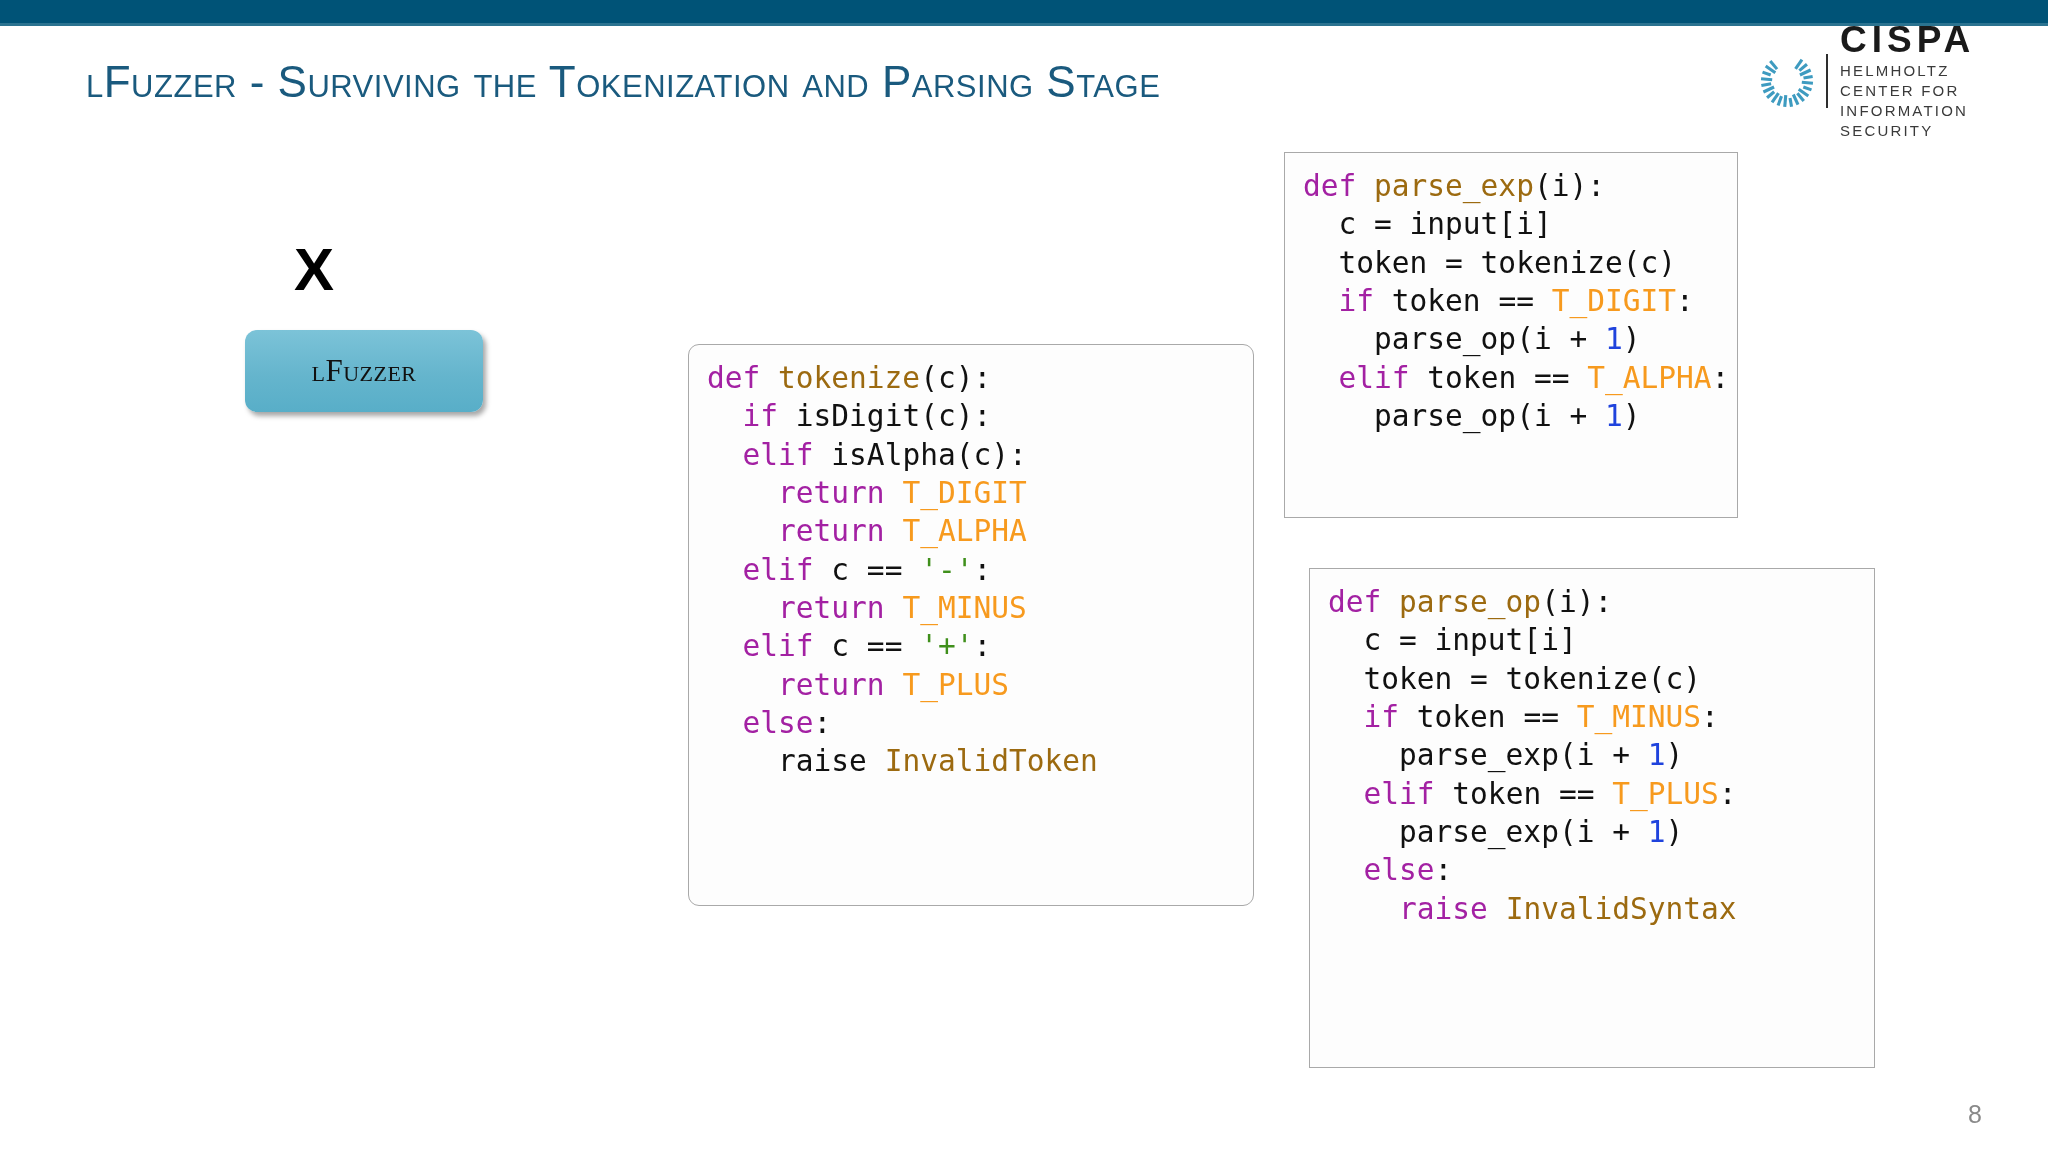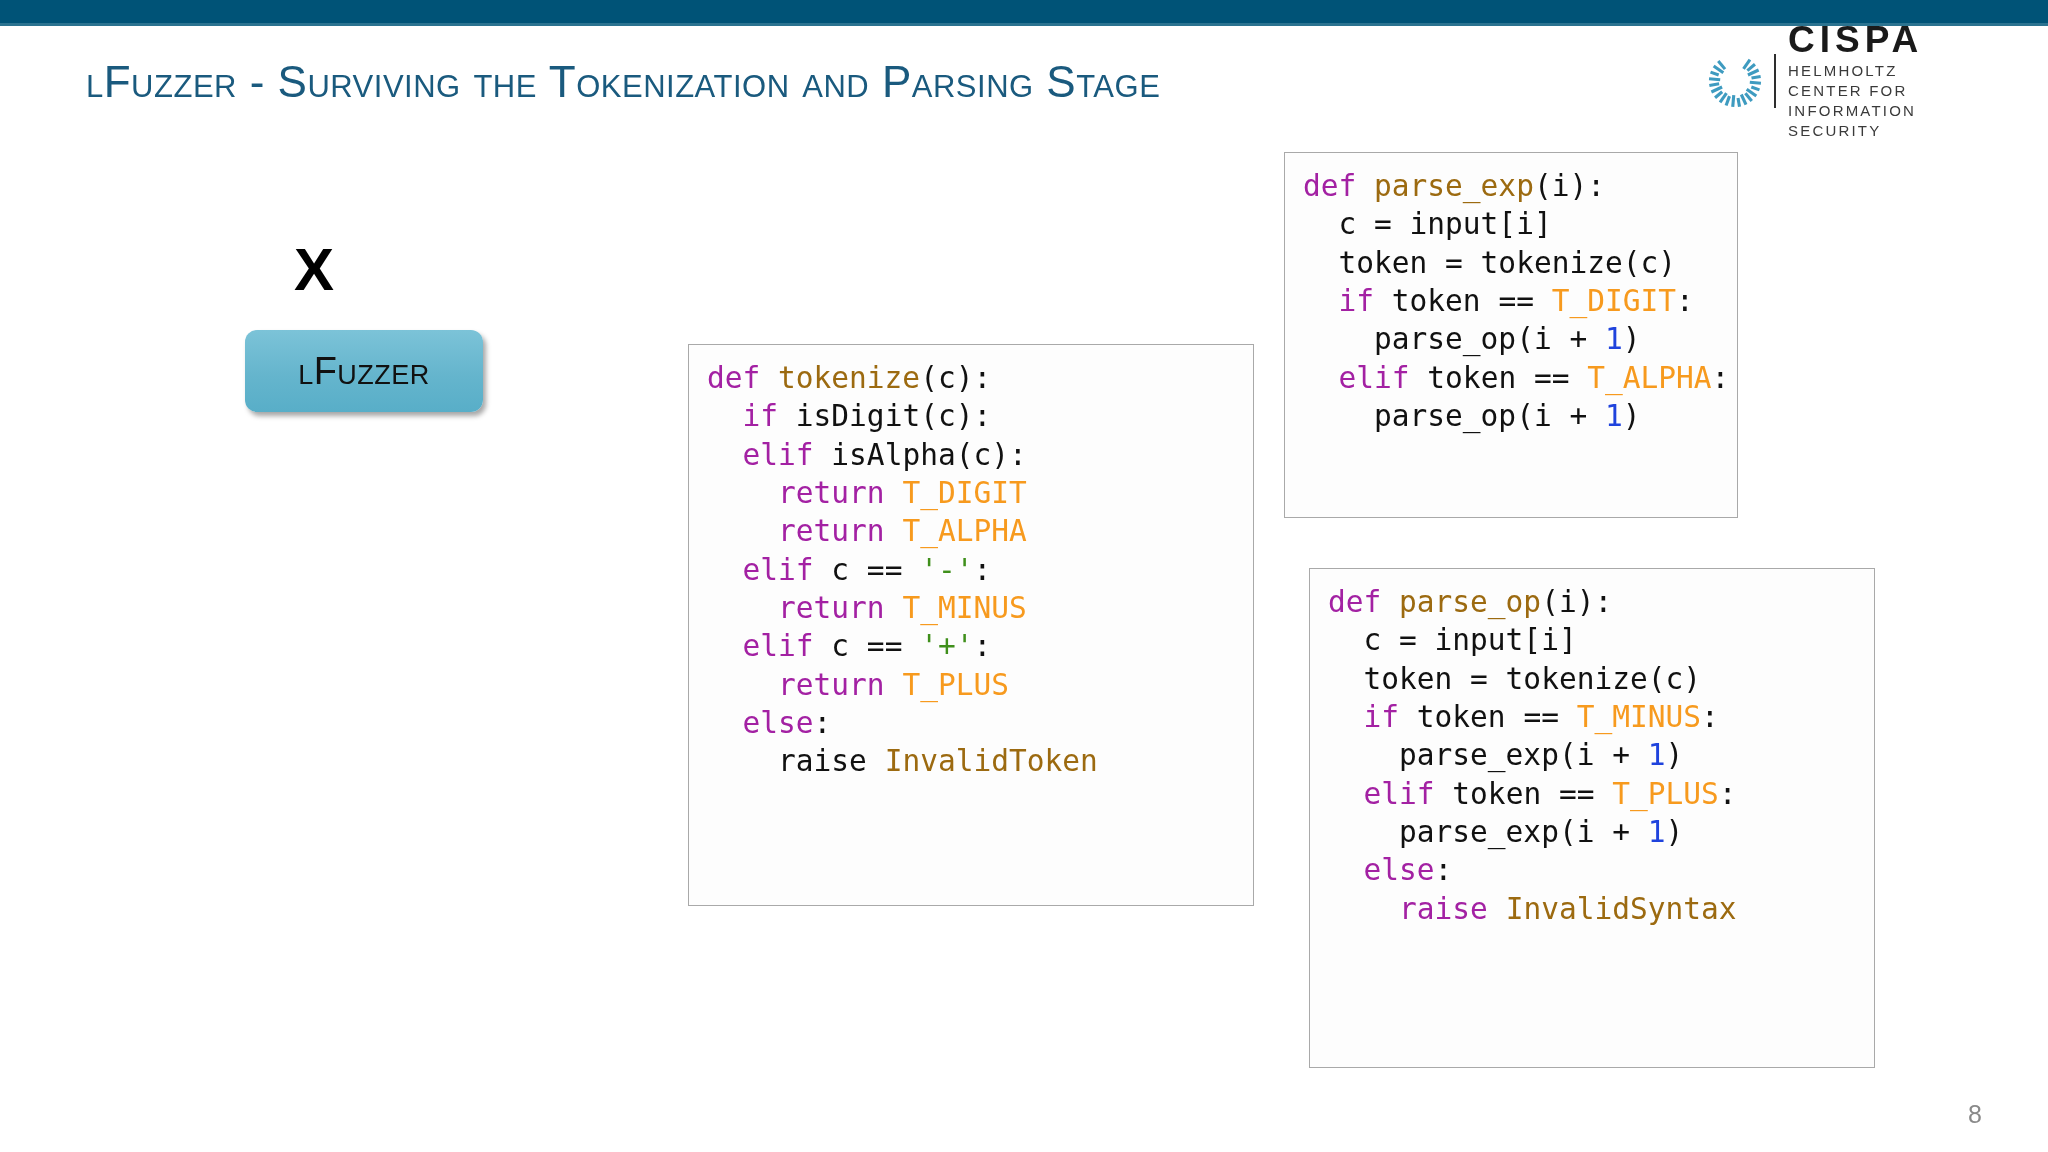--- a/index.html
+++ b/index.html
@@ -44,21 +44,21 @@
     font-weight: 400;
     font-variant: small-caps;
     letter-spacing: 0.5px;
     color: #1a5a7e;
     white-space: nowrap;
   }
 
   
   .logo {
     position: absolute;
-    left: 1704px;
+    left: 1756px;
     top: 48px;
     width: 250px;
     height: 66px;
     display: flex;
     align-items: center;
   }
   .logo-mark {
     width: 62px;
     height: 62px;
     flex: 0 0 auto;
@@ -113,42 +113,43 @@
     width: 238px;
     height: 82px;
     border-radius: 12px;
     background: linear-gradient(180deg, #7cc3d8 0%, #65b5cd 55%, #58aec8 100%);
     box-shadow: 3px 4px 5px rgba(0,0,0,0.35);
     display: flex;
     align-items: center;
     justify-content: center;
   }
   .lfuzzer-label {
-    font-family: Liberation Sans, sans-serif;
-    font-size: 38px;
+    font-family: Liberation Serif, serif;
+    font-size: 31px;
     font-variant: small-caps;
     letter-spacing: 0.5px;
     color: #111111;
   }
 
   
   .code-box {
     position: absolute;
     background: #fdfdfd;
     border: 1.5px solid #a9a9a9;
     box-sizing: border-box;
     padding: 14px 18px 16px 18px;
     font-family: "DejaVu Sans Mono", "Liberation Mono", monospace;
   }
   #code-tokenize {
     left: 688px;
     top: 344px;
     width: 566px;
     height: 562px;
     font-size: 29.5px;
+    border-radius: 11px;
   }
   #code-parse-exp {
     left: 1284px;
     top: 152px;
     width: 454px;
     height: 366px;
     font-size: 29.5px;
   }
   #code-parse-op {
     left: 1284px;

